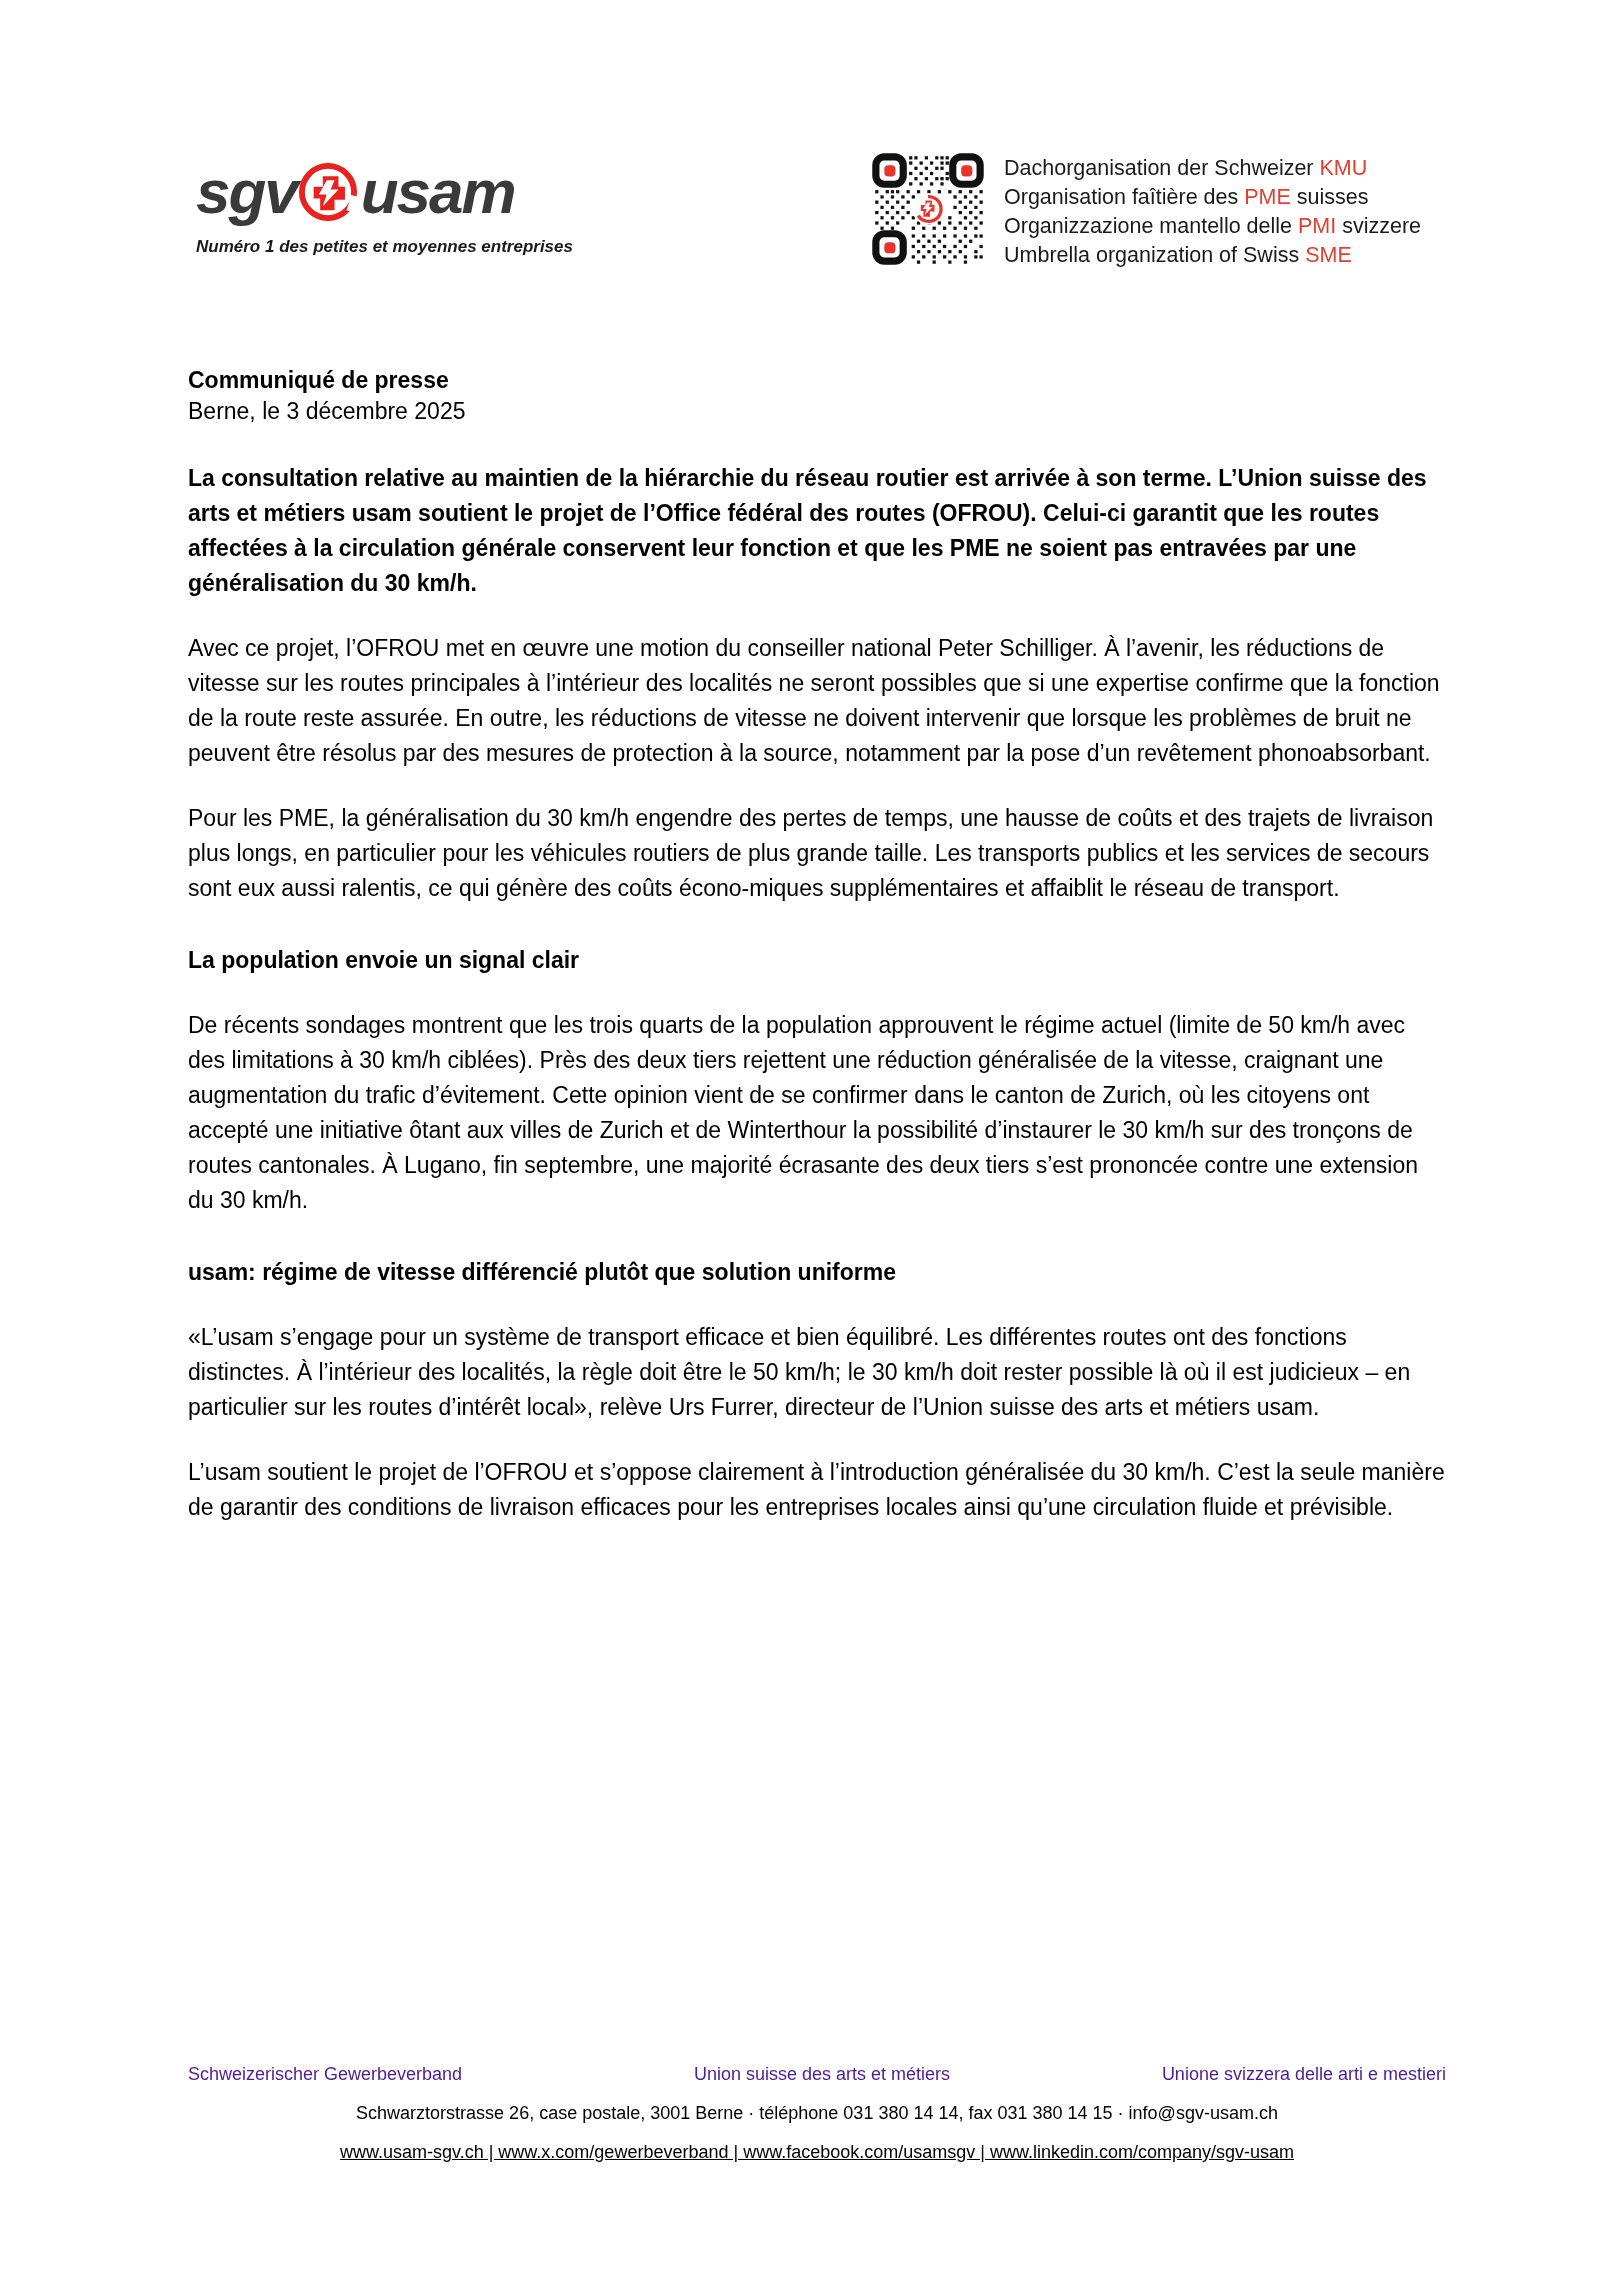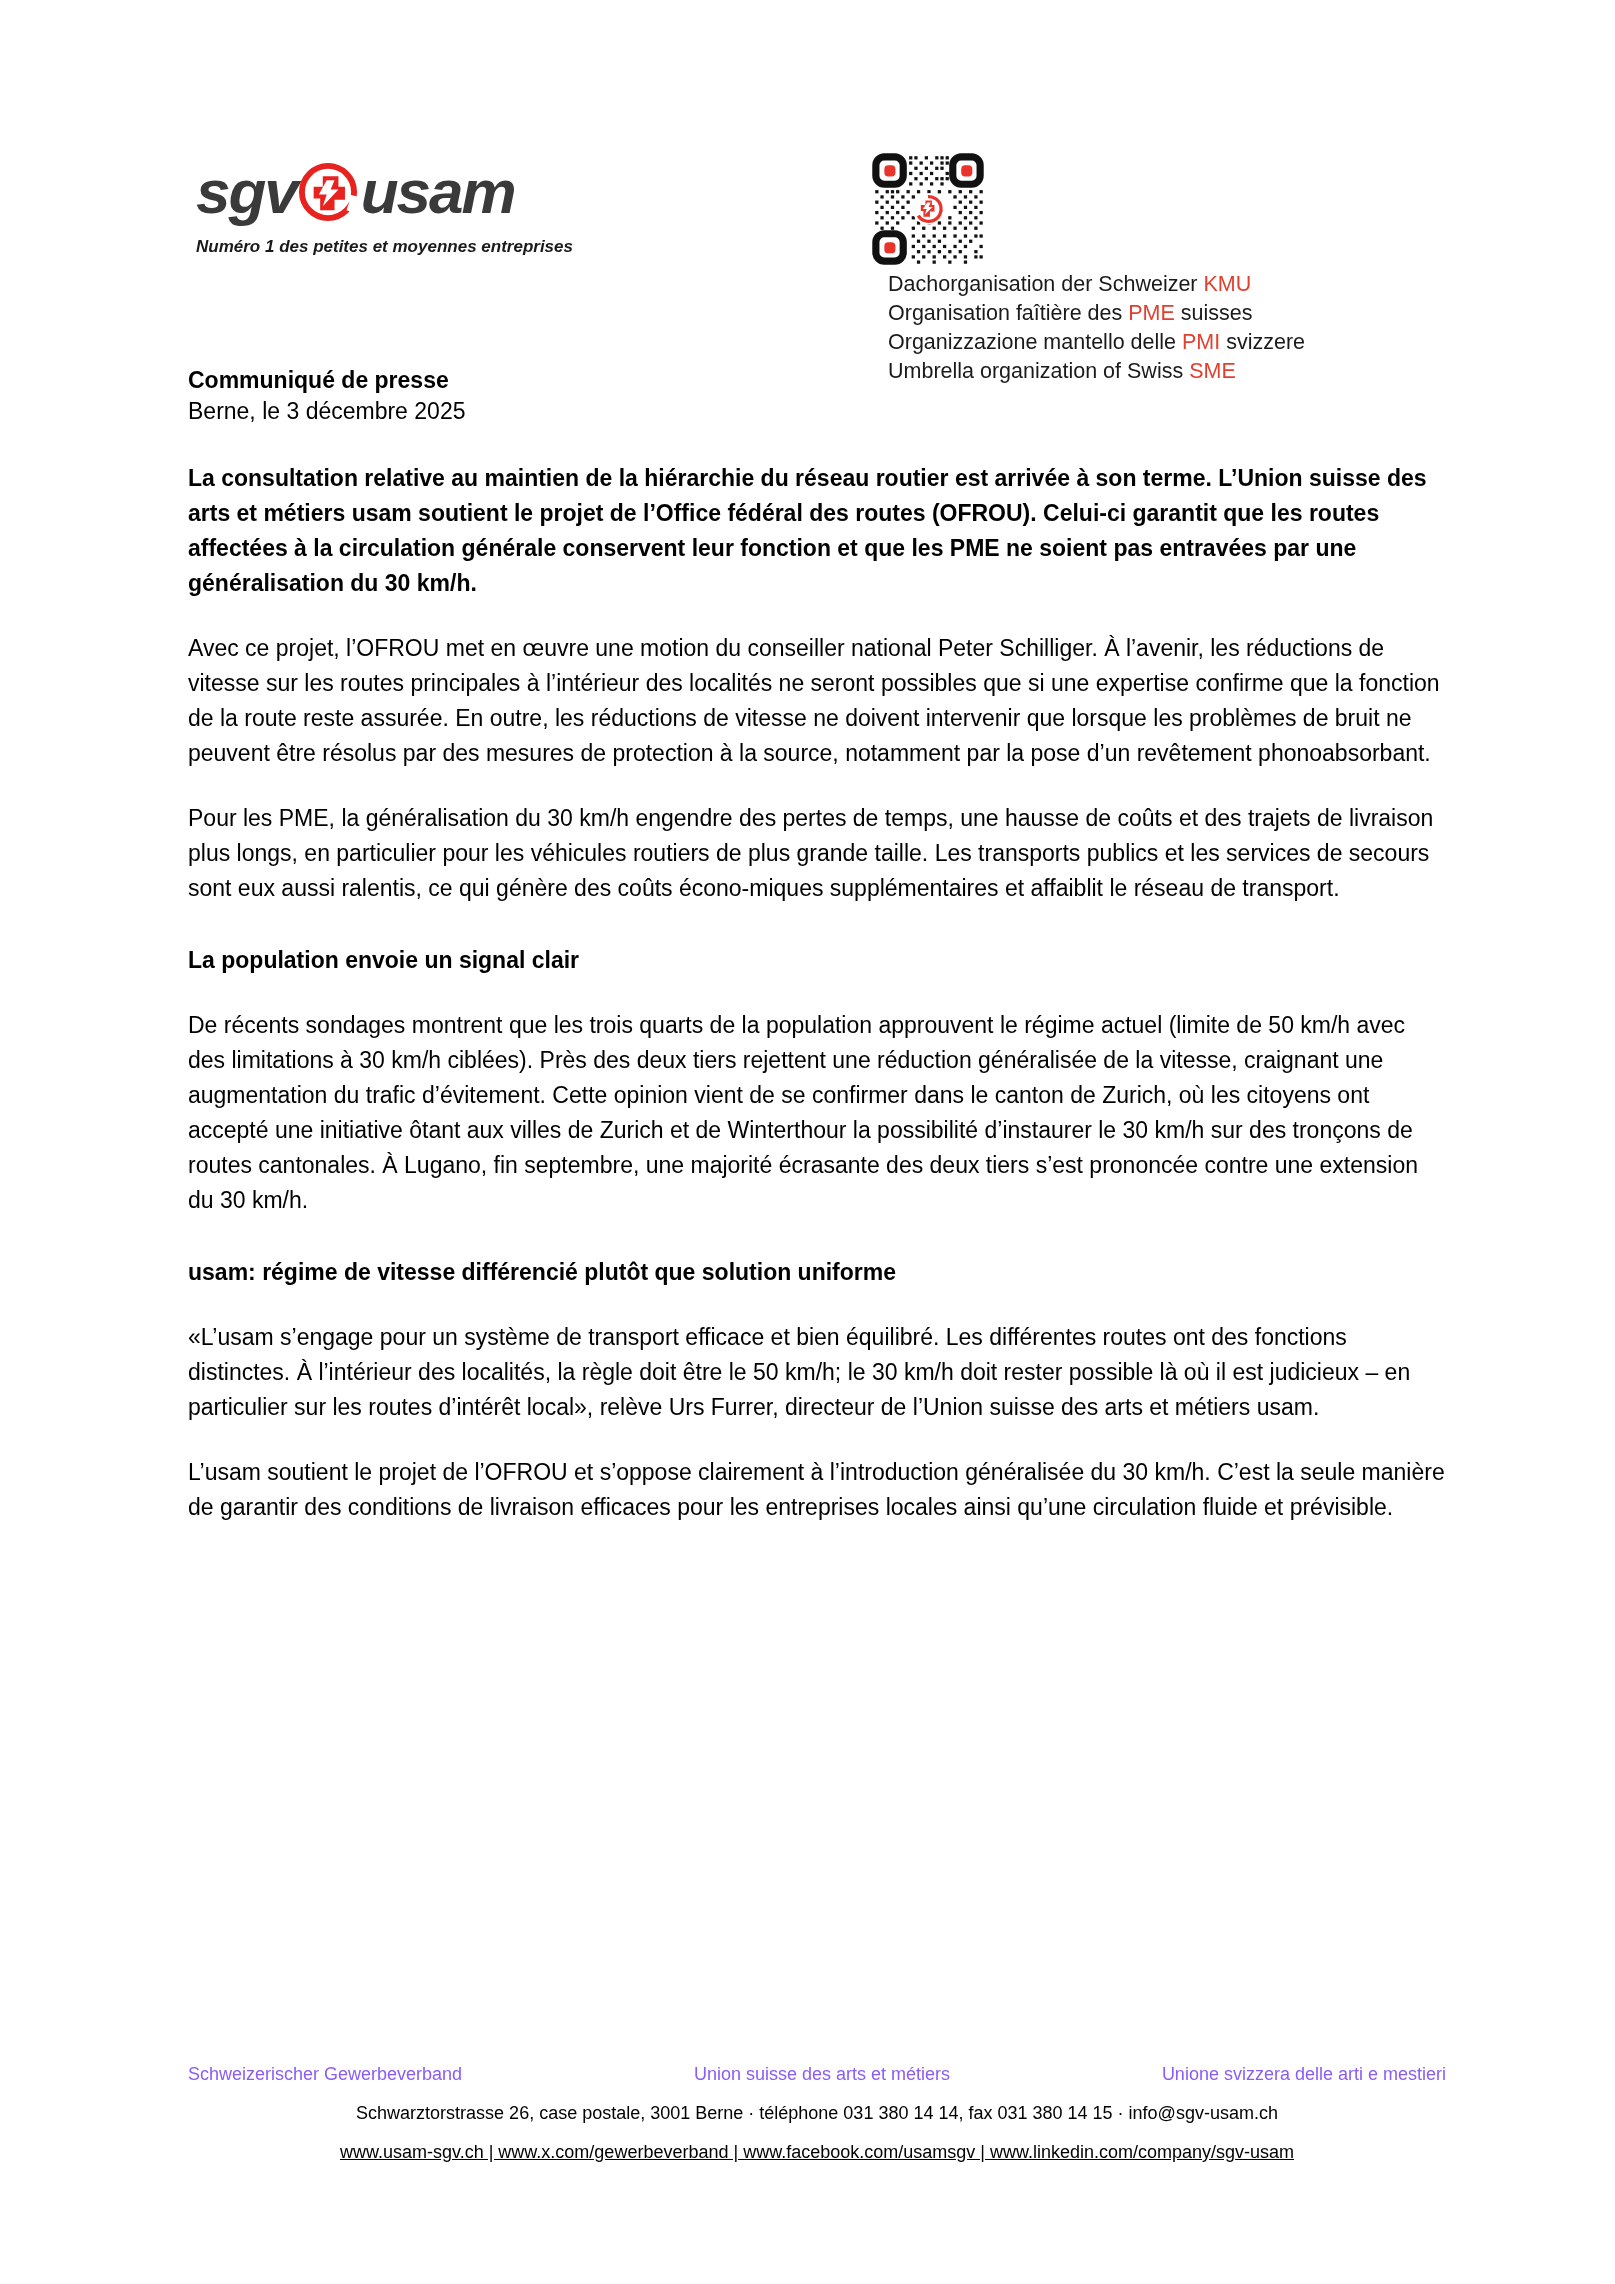--- a/index.html
+++ b/index.html
@@ -67,21 +67,20 @@
     letter-spacing: 0px;
     white-space: nowrap;
   }
 
   .qr-block {
     position: absolute;
     left: 862px;
     top: 151px;
     display: flex;
     align-items: flex-start;
-    flex-direction: column;
   }
   .qr-code {
     width: 116px;
     height: 116px;
     flex: 0 0 auto;
     position: relative;
   }
   .qr-code svg { display: block; }
   .qr-langs {
     margin-left: 18px;
@@ -146,21 +145,21 @@
   .footer {
     position: absolute;
     left: 188px;
     top: 2061px;
     width: 1258px;
     text-align: center;
   }
   .footer-orgs {
     display: flex;
     justify-content: space-between;
-    color: #8b5cf6;
+    color: #4c1d95;
     font-size: 18px;
     line-height: 26px;
     white-space: nowrap;
   }
   .footer-orgs .org-mid { margin-left: 20px; }
   .footer-contact {
     font-size: 18px;
     line-height: 26px;
     margin-top: 13px;
     color: #000;

